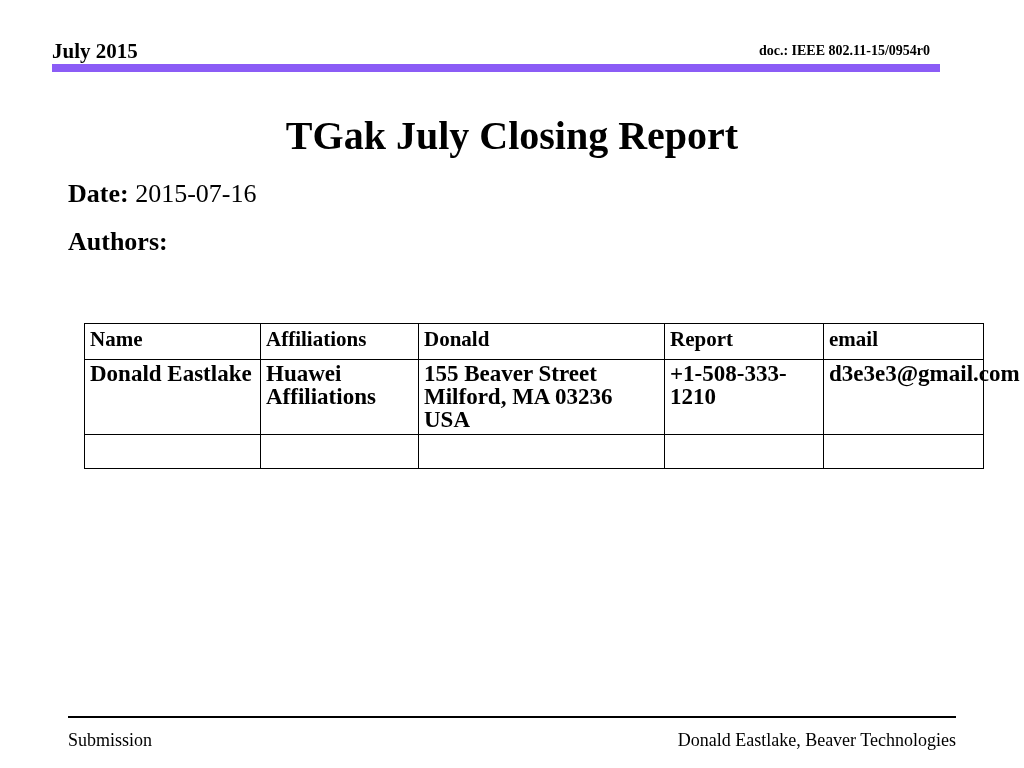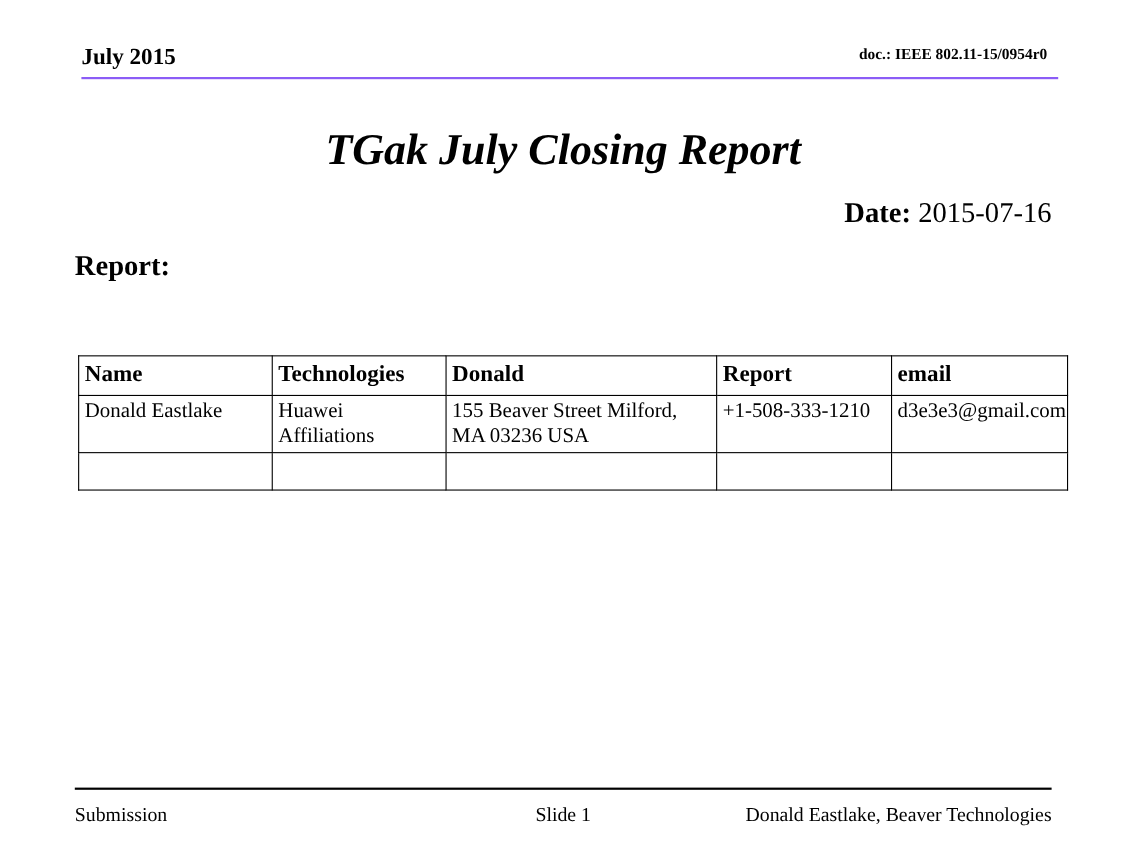--- a/index.html
+++ b/index.html
@@ -17,25 +17,25 @@
   .slide {
     position: relative;
     width: 1024px;
     height: 768px;
     box-sizing: border-box;
   }
 
   
   .header {
     position: absolute;
-    left: 74px;
+    left: 52px;
     top: 38px;
     width: 888px;
     height: 34px;
-    border-bottom: 2px solid #8b5cf6;
+    border-bottom: 8px solid #8b5cf6;
     box-sizing: border-box;
   }
   .header-left {
     position: absolute;
     left: 0;
     top: 0;
     font-size: 21px;
     font-weight: bold;
     line-height: 26px;
   }
@@ -52,61 +52,60 @@
   
   .title {
     position: absolute;
     left: 68px;
     top: 112px;
     width: 888px;
     text-align: center;
     font-size: 40px;
     font-weight: bold;
     line-height: 48px;
-    font-style: italic;
   }
   .date-line {
     position: absolute;
     left: 68px;
     top: 178px;
     width: 888px;
-    text-align: right;
+    text-align: left;
     font-size: 26px;
     line-height: 32px;
   }
   .date-line .date-label {
     font-weight: bold;
   }
   .authors-label {
     position: absolute;
     left: 68px;
     top: 226px;
     font-size: 26px;
     font-weight: bold;
     line-height: 32px;
   }
 
   
   .authors-table {
     position: absolute;
-    left: 71px;
+    left: 84px;
     top: 323px;
     width: 844px;
     border-collapse: collapse;
     table-layout: fixed;
     padding-left: 48px;
   }
   .authors-table td, .authors-table th {
     border: 1.5px solid #000000;
     vertical-align: top;
     padding: 2px 5px 3px 5px;
-    font-size: 19px;
+    font-size: 23px;
     line-height: 23px;
     text-align: left;
-    font-weight: normal;
+    font-weight: bold;
   }
   .authors-table thead th {
     font-size: 21px;
     font-weight: bold;
     line-height: 26px;
     height: 30px;
   }
   .col-name   { width: 165px; }
   .col-affil  { width: 147px; }
   .col-addr   { width: 235px; }
@@ -166,27 +165,27 @@
     <div class="header-right">doc.: IEEE 802.11-15/0954r0</div>
   </div>
 
   <div class="title">TGak July Closing Report</div>
 
   <div class="date-line">
     <span class="date-label">Date:</span>
     <span>2015-07-16</span>
   </div>
 
-  <div class="authors-label">Report:</div>
+  <div class="authors-label">Authors:</div>
 
   <table class="authors-table">
     <thead>
       <tr>
         <th class="col-name">Name</th>
-        <th class="col-affil">Technologies</th>
+        <th class="col-affil">Affiliations</th>
         <th class="col-addr">Donald</th>
         <th class="col-phone">Report</th>
         <th class="col-email">email</th>
       </tr>
     </thead>
     <tbody>
       <tr>
         <td>Donald Eastlake</td>
         <td>Huawei Affiliations</td>
         <td>155 Beaver Street Milford, MA 03236 USA</td>
@@ -199,18 +198,17 @@
         <td></td>
         <td></td>
         <td></td>
       </tr>
     </tbody>
   </table>
 
   <div class="footer">
     <div class="footer-inner">
       <div class="footer-left">Submission</div>
-      <div class="footer-center">Slide 1</div>
       <div class="footer-right">Donald Eastlake, Beaver Technologies</div>
     </div>
   </div>
 
 </div>
 
 </body></html>

